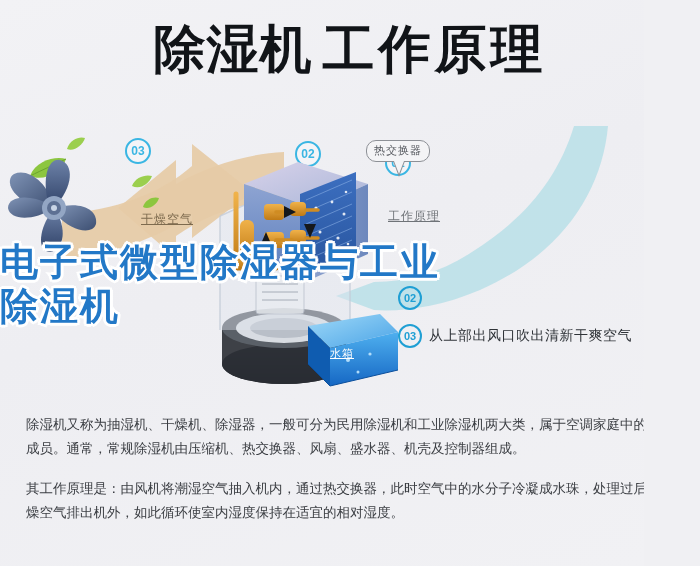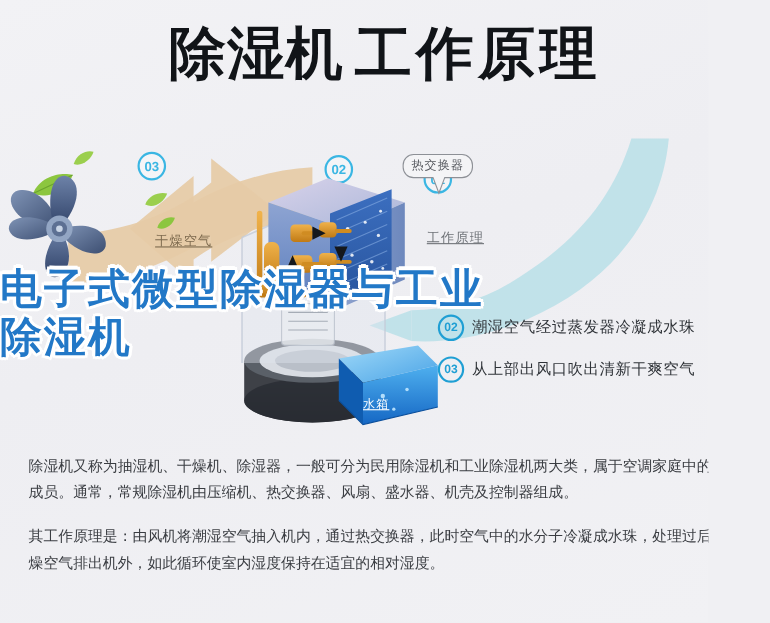--- a/index.html
+++ b/index.html
@@ -72,21 +72,21 @@
 
   .lbl{
     position:absolute;
     font-size:12px;
     color:#6d6150;
     font-family:"DejaVu Sans","Liberation Sans",sans-serif;
     text-decoration:underline;
   }
   .lbl-dry{left:141px;top:93px;color:#7d6a4e;letter-spacing:1px;}
   .lbl-moist{left:388px;top:90px;color:#6f7378;letter-spacing:1px;}
-  .lbl-tank{left:330px;top:228px;color:#ffffff;font-size:11px;letter-spacing:1px;margin-top:14px;}
+  .lbl-tank{left:330px;top:228px;color:#ffffff;font-size:11px;letter-spacing:1px;}
 
   
   .callout{
     position:absolute;left:322px;top:22px;
     padding:2px 7px 3px 7px;
     border:1.5px solid #8d9096;
     border-radius:10px;
     background:#f4f4f6;
     font-size:11px;color:#55585e;
     letter-spacing:1px;
@@ -351,21 +351,20 @@
         <path d="M0 0 C-22 14 -44 12 -46 0 C-46 -12 -24 -14 -6 -4 Z" fill="url(#bladeA)"></path>
         <circle cx="0" cy="0" r="12" fill="#93a6c4"></circle>
         <circle cx="0" cy="0" r="7" fill="#5d7093"></circle>
         <circle cx="0" cy="0" r="3" fill="#c9d5e6"></circle>
       </g>
     </svg>
 
     <div class="legend">
       <div class="row">
         <div class="b">02</div>
-        <div class="tx">潮湿空气经过蒸发器冷凝成水珠</div>
       </div>
       <div class="row">
         <div class="b">03</div>
         <div class="tx">从上部出风口吹出清新干爽空气</div>
       </div>
     </div>
 
   </div>
 
   <div class="overlay">

